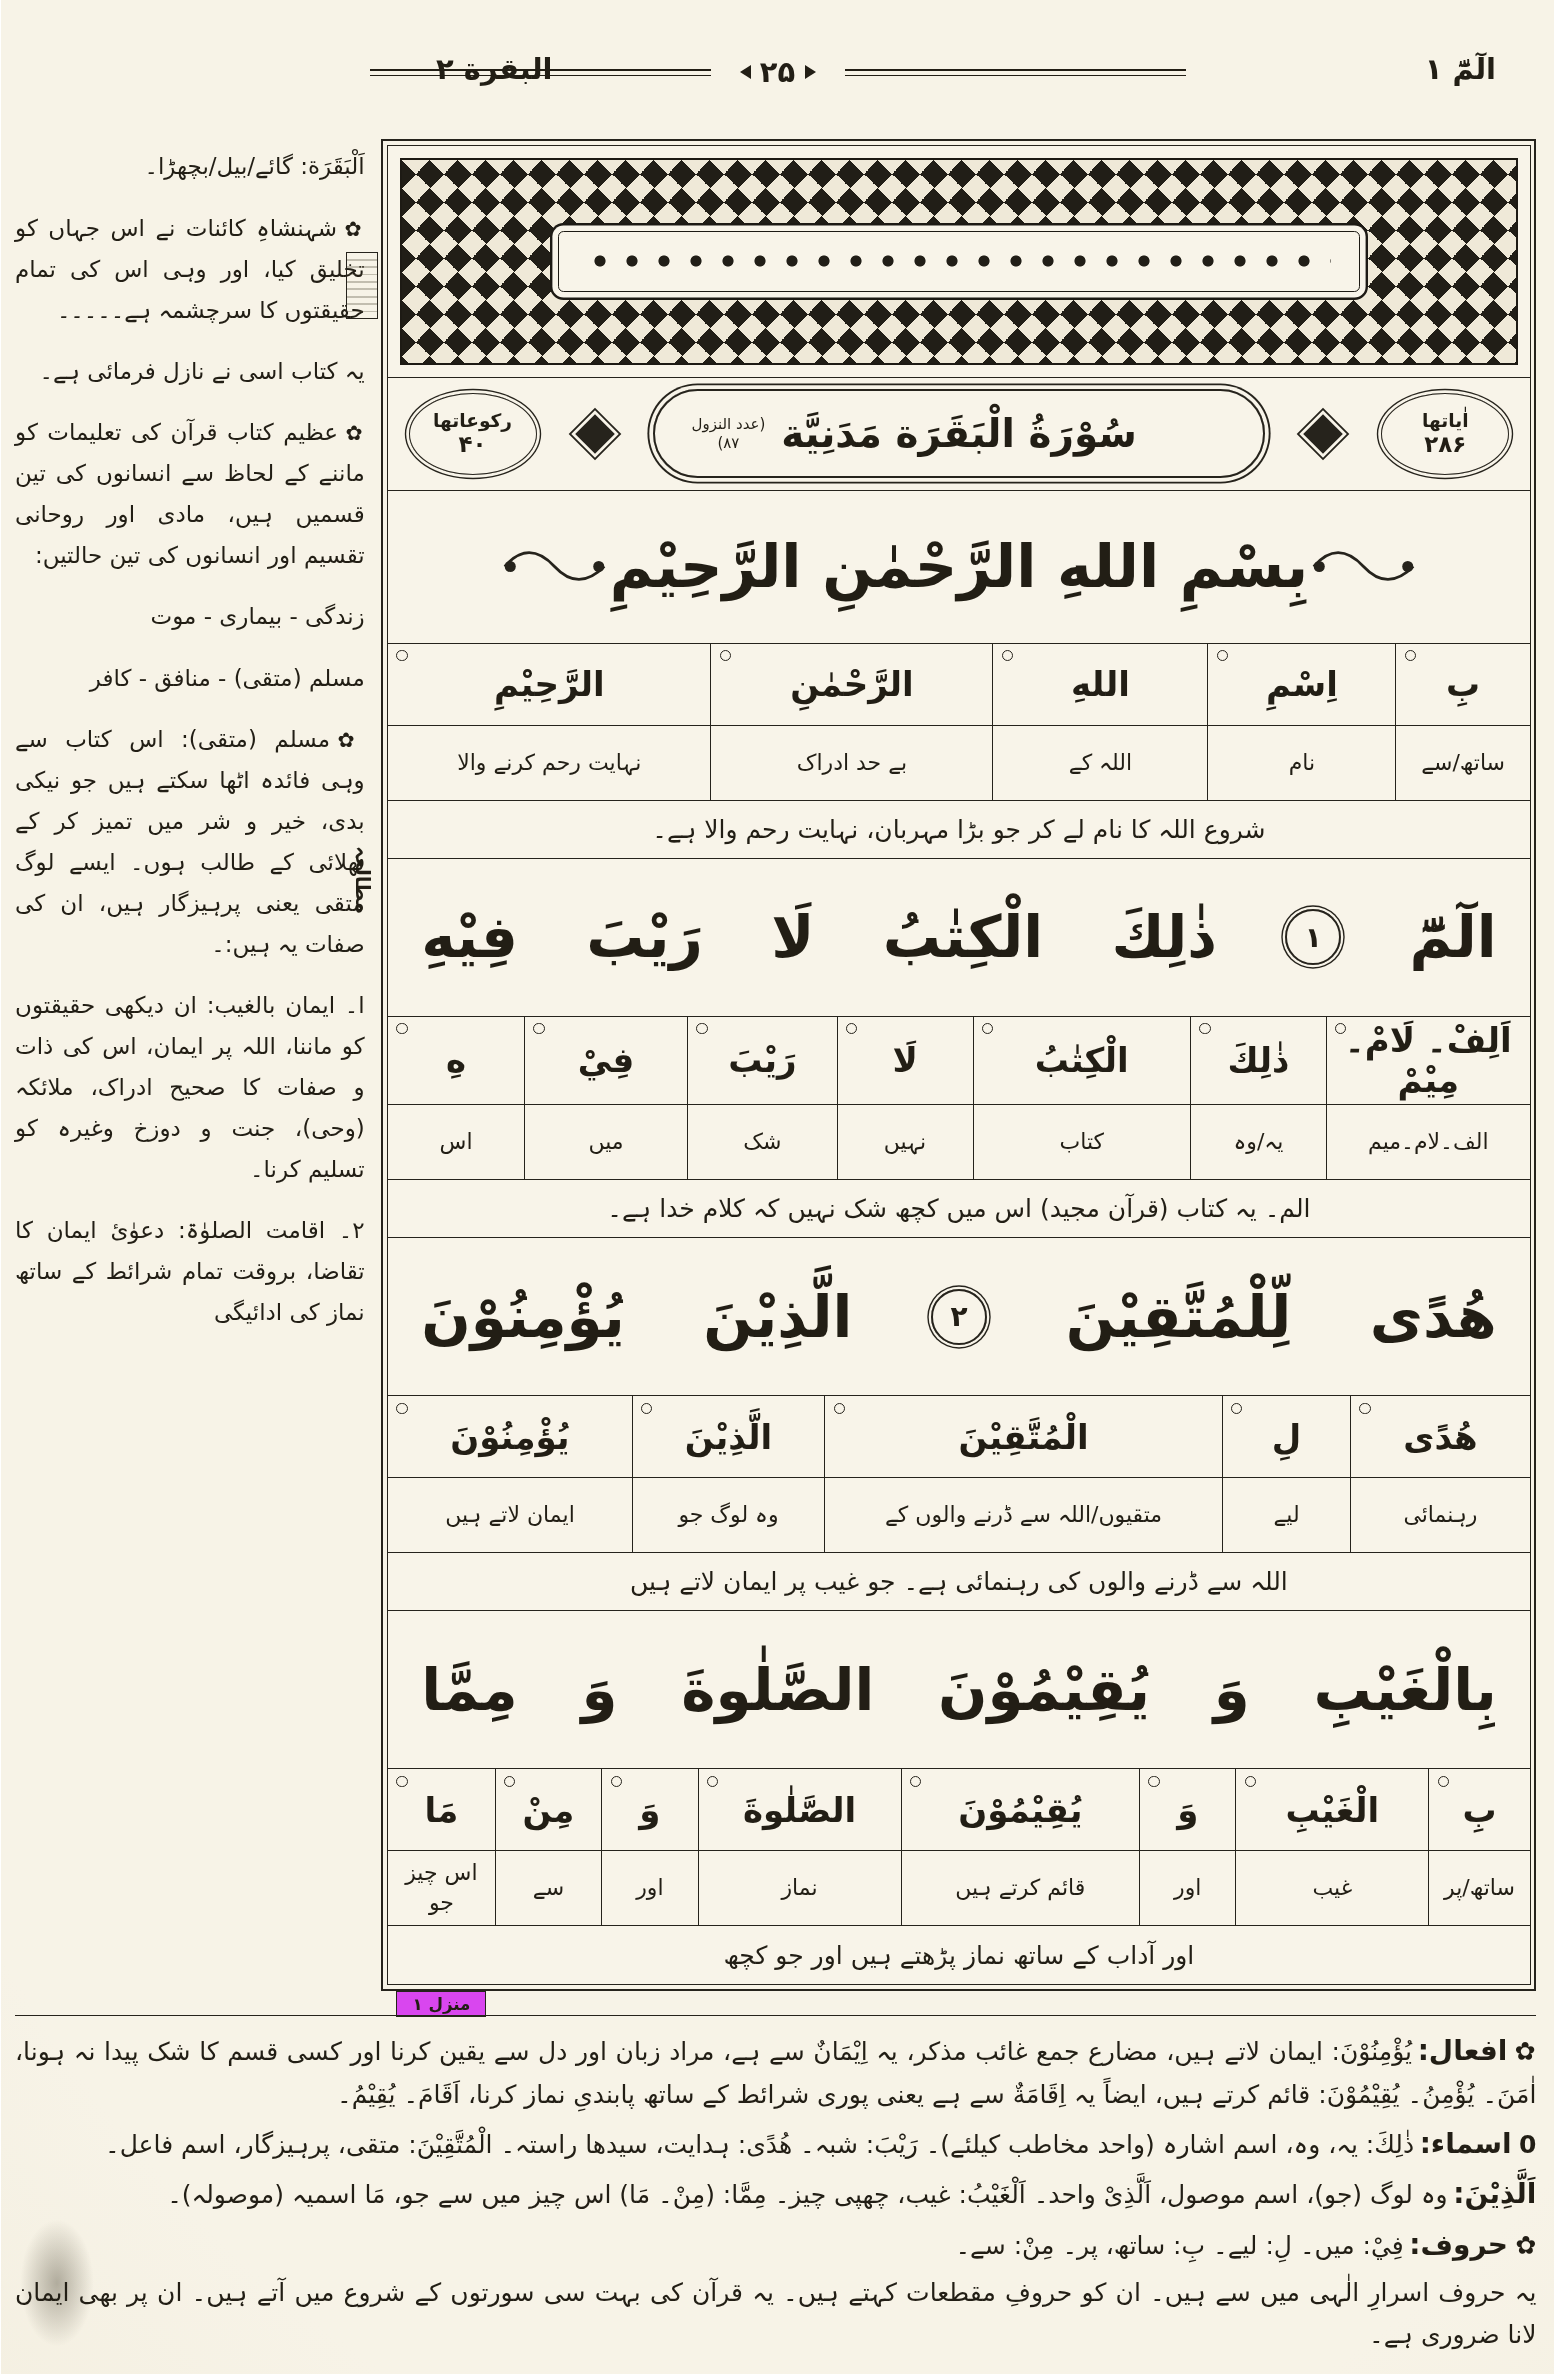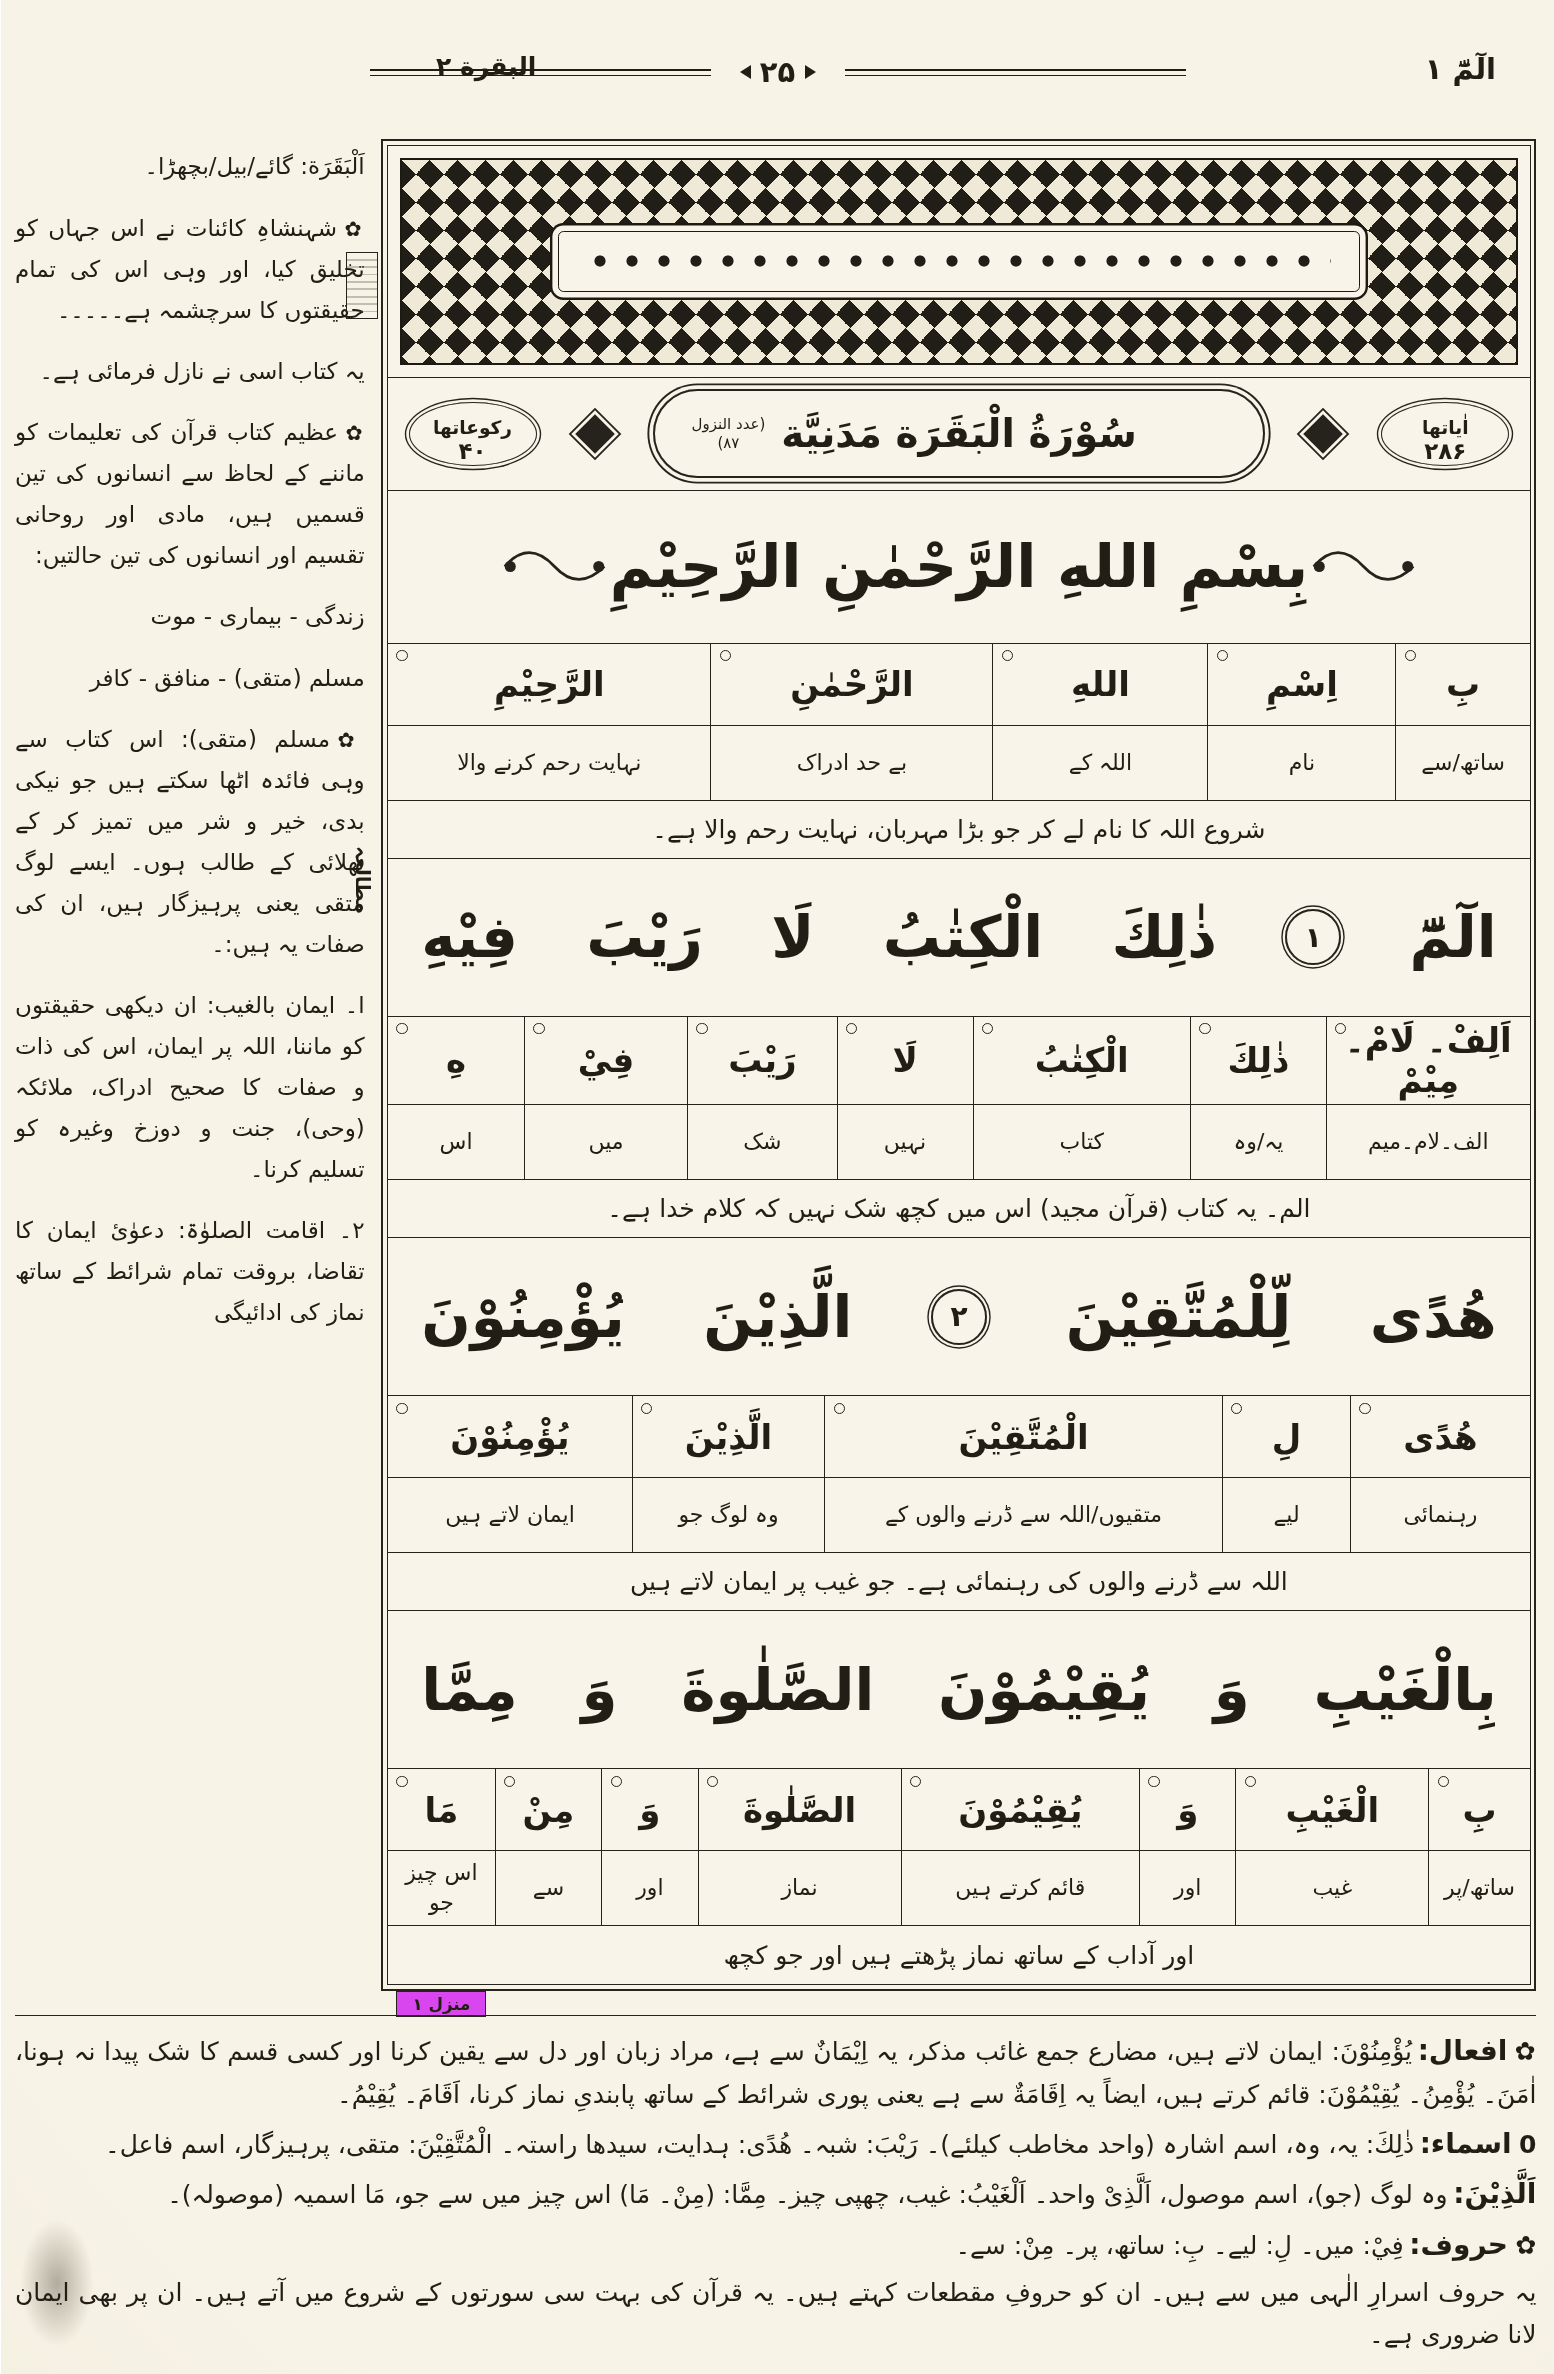--- a/index.html
+++ b/index.html
@@ -11,21 +11,21 @@
     direction:rtl;
     background:
       radial-gradient(130% 120% at 55% 40%, #f7f3e7 55%, #ece6d2 100%);
     overflow:hidden;
   }
   .smudge{position:absolute;left:5.6px;bottom:3.7px;width:102px;height:176px;
     background:radial-gradient(closest-side,#4a443366,transparent 72%);}
   
   .page-header{position:absolute;top:48px;left:0;right:0;height:52px;}
   .hdr-right{position:absolute;right:59px;top:3.7px;font-size:29px;font-weight:bold;}
-  .hdr-left{position:absolute;left:436px;top:3.7px;font-size:25px;font-weight:bold;}
+  .hdr-left{position:absolute;left:436px;top:3.7px;font-size:29px;font-weight:bold;}
   .hdr-center{position:absolute;left:50%;top:7.4px;transform:translateX(-50%);
     width:816px;display:flex;align-items:center;gap:29px;}
   .hdr-rule{flex:1;height:7.4px;border-top:2.3px solid #221e15;border-bottom:1.4px solid #221e15;}
   .hdr-num{display:flex;align-items:center;gap:9.3px;font-size:29px;font-weight:bold;}
   .tri{width:0;height:0;border-top:7.4px solid transparent;border-bottom:7.4px solid transparent;}
   .tri-r{border-left:11px solid #221e15;}
   .tri-l{border-right:11px solid #221e15;}
   
   .content{position:absolute;top:139px;right:18.6px;left:15px;display:flex;gap:16.7px;}
   
@@ -39,23 +39,23 @@
     background-size:28px 28px;}
   .orn-core{width:72%;height:61px;background:#f8f4e9;border:1.9px solid #1d1a14;border-radius:5.6px;
     box-shadow:0 0 0 5.6px #f8f4e9,0 0 0 8px #1d1a14;
     display:flex;align-items:center;justify-content:center;}
   .orn-dots{width:93%;height:26px;
     background:radial-gradient(circle at 13px 13px,#211e17 0 5.1px,transparent 6px);
     background-size:32px 26px;background-repeat:repeat-x;}
   
   .band{height:113px;border-bottom:1.5px solid #26231c;display:flex;align-items:center;
     justify-content:space-between;padding:0 20.4px;gap:13px;}
-  .oval{width:128px;height:64px;border:1.9px solid #26231c;border-radius:50%;
+  .oval{width:128px;height:82px;border:1.9px solid #26231c;border-radius:50%;
     box-shadow:0 0 0 2.8px #f8f4e9,0 0 0 4.2px #26231c;
-    display:flex;flex-direction:column;align-items:center;justify-content:flex-end;line-height:1.15;}
+    display:flex;flex-direction:column;align-items:center;justify-content:center;line-height:1.15;}
   .oval .l1{font-size:18.6px;font-weight:bold;}
   .oval .l2{font-size:23px;font-weight:bold;}
   .knot{width:28px;height:28px;background:#26231c;transform:rotate(45deg);
     box-shadow:0 0 0 2.8px #f8f4e9,0 0 0 4.6px #26231c;flex:0 0 auto;}
   .cartouche{flex:1;max-width:612px;height:89px;border:2.3px solid #26231c;border-radius:45px;
     box-shadow:0 0 0 3.7px #f8f4e9,0 0 0 5.6px #26231c;position:relative;
     display:flex;align-items:center;justify-content:center;}
   .cartouche .t{font-size:39px;font-weight:bold;}
   .cartouche .sub{position:absolute;left:32px;top:50%;transform:translateY(-50%);
     font-size:15px;width:83px;text-align:center;line-height:1.3;}

